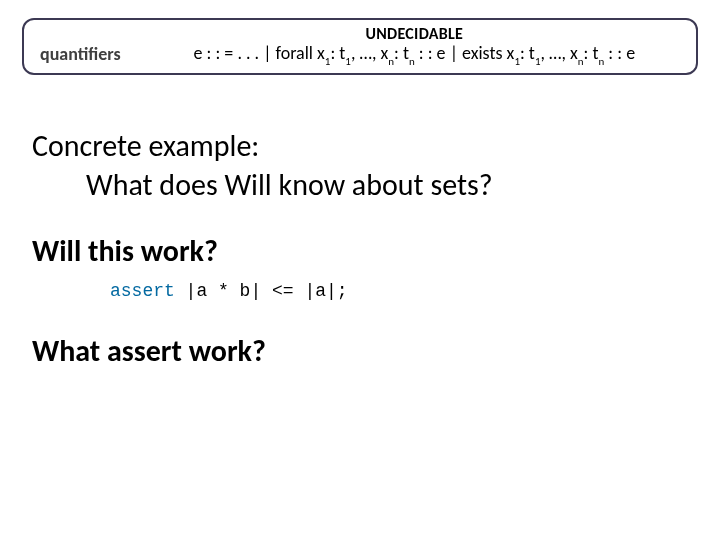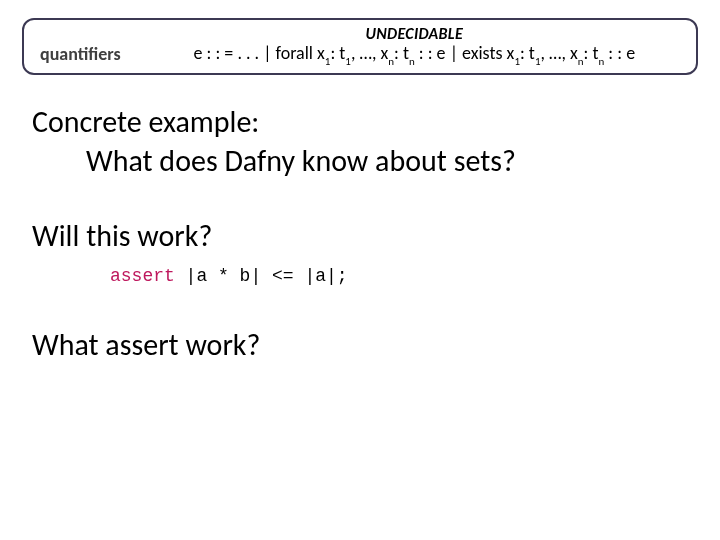--- a/index.html
+++ b/index.html
@@ -35,75 +35,74 @@
     padding-bottom: 2px;
   }
   .hdr-right {
     flex: 1 1 auto;
     text-align: center;
   }
   .undecidable {
     font-weight: 700;
     font-size: 16px;
     letter-spacing: 0.3px;
-    font-style: italic;
   }
   .grammar {
     font-size: 18px;
     line-height: 1.2;
     white-space: nowrap;
   }
   .grammar sub {
     font-size: 11px;
     position: relative;
     top: 1px;
   }
   .body {
     padding: 22px 10px 0 10px;
   }
   .h1 {
     font-size: 30px;
-    margin: 6px 0 2px 0;
+    margin: 30px 0 2px 0;
     font-weight: 400;
   }
   .h1b {
     font-size: 30px;
-    margin: 38px 0 10px 0;
-    font-weight: 400;
+    margin: 29px 0 10px 0;
+    font-weight: 700;
   }
   .h2 {
     font-size: 30px;
     margin: 2px 0 0 54px;
     font-weight: 400;
   }
   .code {
     font-family: Consolas, "Courier New", monospace;
     font-size: 18px;
     white-space: pre;
     margin-left: 78px;
     line-height: 1.35;
   }
-  .kw { color: #be185d; } 
+  .kw { color: #0369a1; } 
 </style>
 </head>
 <body>
 
 <div class="slide">
 
   <div class="header-box">
     <div class="hdr-left">quantifiers</div>
     <div class="hdr-right">
       <div class="undecidable">UNDECIDABLE</div>
       <div class="grammar">e : : = . . . | forall x<sub>1</sub>: t<sub>1</sub>, …, x<sub>n</sub>: t<sub>n</sub> : : e | exists x<sub>1</sub>: t<sub>1</sub>, …, x<sub>n</sub>: t<sub>n</sub> : : e</div>
     </div>
   </div>
 
   <div class="body">
     <div class="h1">Concrete example:</div>
-    <div class="h2">What does Dafny know about sets?</div>
+    <div class="h2">What does Will know about sets?</div>
 
     <div class="h1b">Will this work?</div>
     <div class="code"><span class="kw">assert</span><span> |a * b| &lt;= |a|;</span></div>
 
     <div class="h1b">What assert work?</div>
   </div>
 
 </div>
 
 </body></html>

